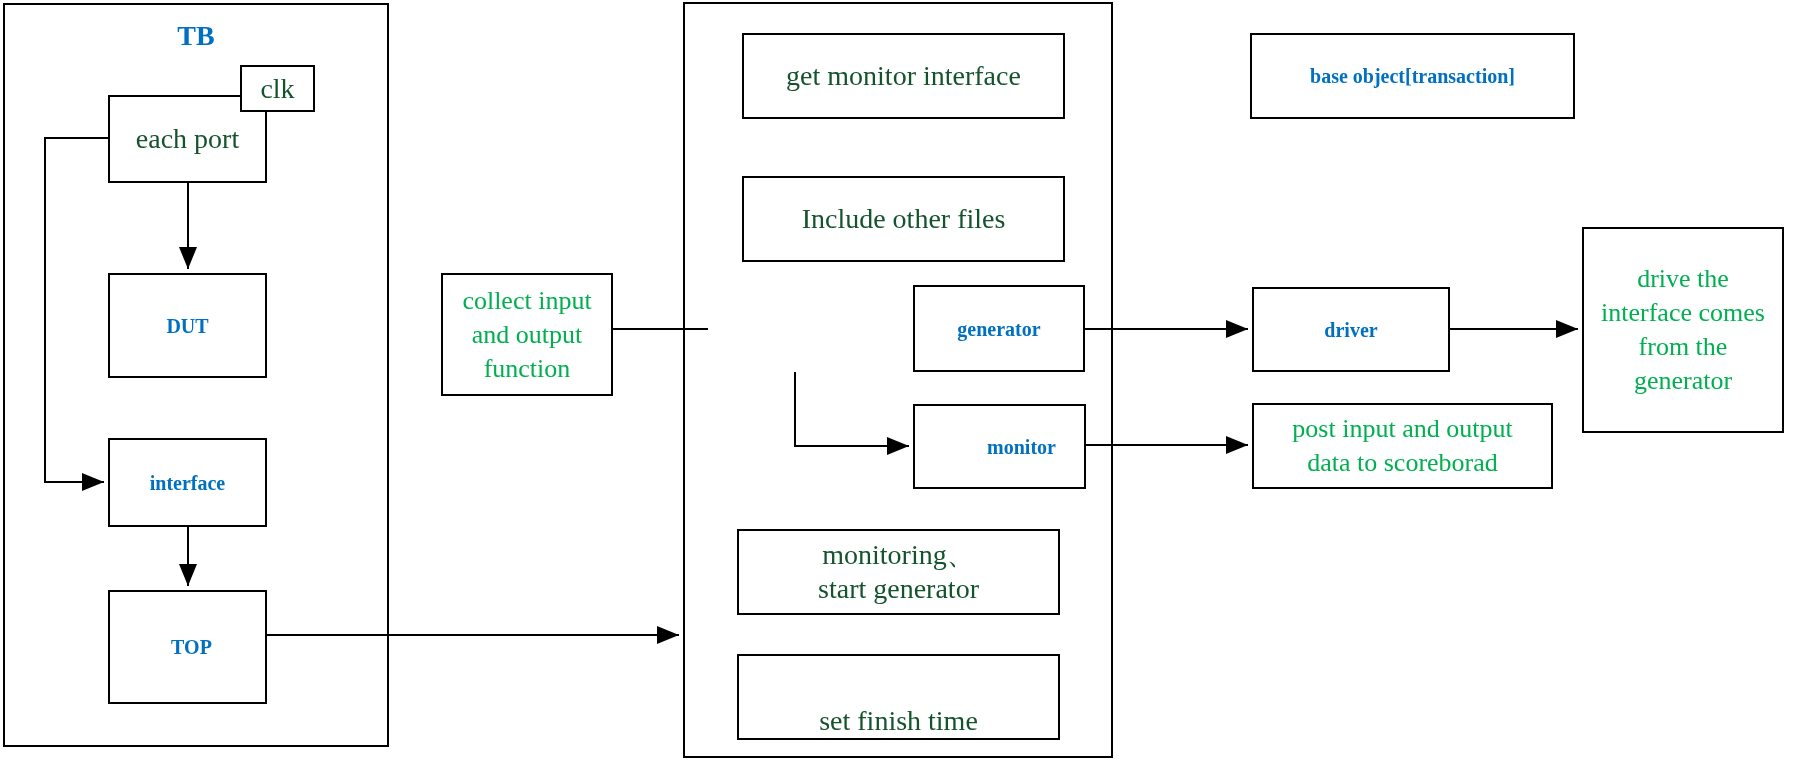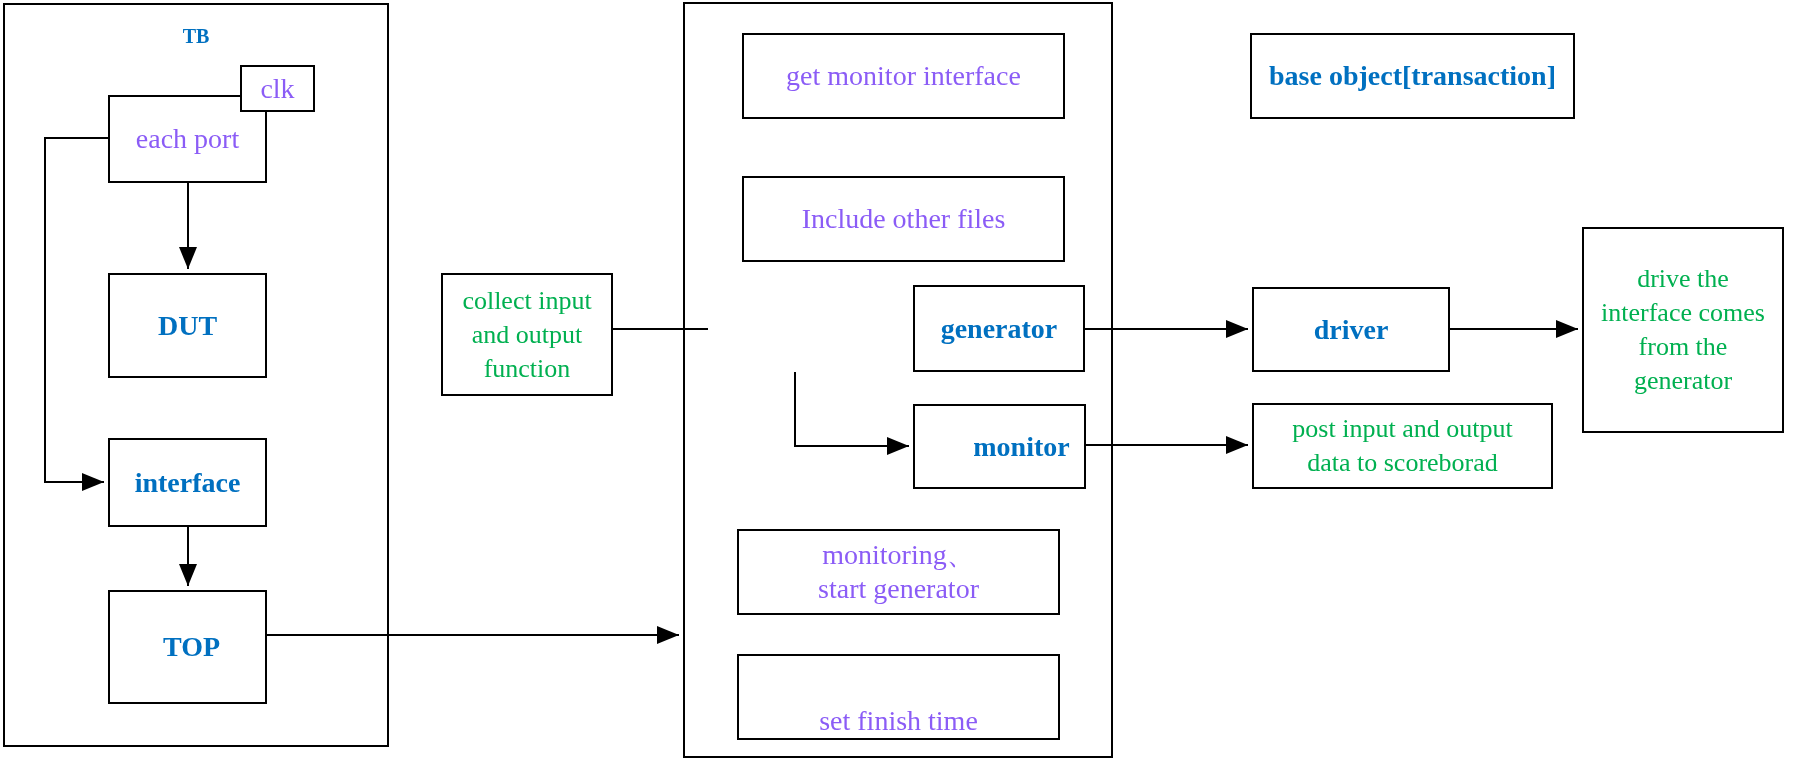--- a/index.html
+++ b/index.html
@@ -29,29 +29,29 @@
     box-sizing:border-box;
     display:flex;
     align-items:center;
     justify-content:center;
     text-align:center;
   }
   .box span, .panel-title{
     white-space:pre-line;
     line-height:34px;
   }
-  .txt-black{color:#8b5cf6;font-size:28px;}
-  .txt-blue{color:var(--blue);font-size:28px;font-weight:bold;}
+  .txt-black{color:#14532d;font-size:28px;}
+  .txt-blue{color:var(--blue);font-size:20px;font-weight:bold;}
   .txt-green{color:var(--green);font-size:26px;}
   .panel-title{
     position:absolute;
     top:14px;left:0;right:0;
     text-align:center;
     color:var(--blue);
-    font-size:20px;font-weight:bold;
+    font-size:28px;font-weight:bold;
   }
   #wires{
     position:absolute;
     left:0;top:0;width:1793px;height:762px;
     pointer-events:none;
   }
   #wires polyline, #wires line{
     fill:none;
     stroke:var(--line);
     stroke-width:2;

